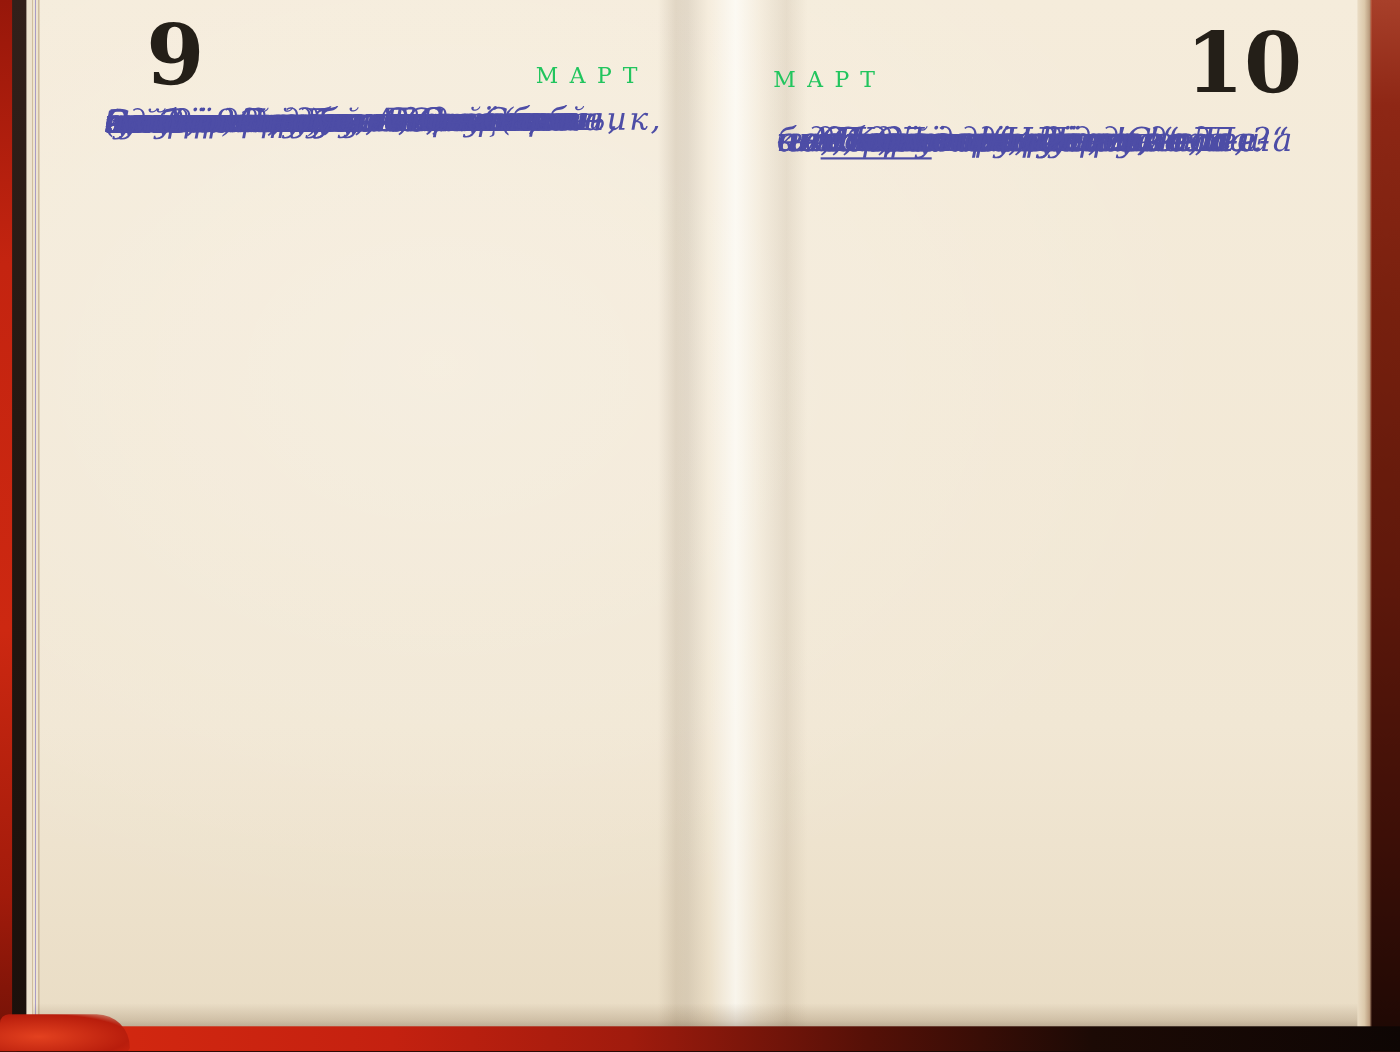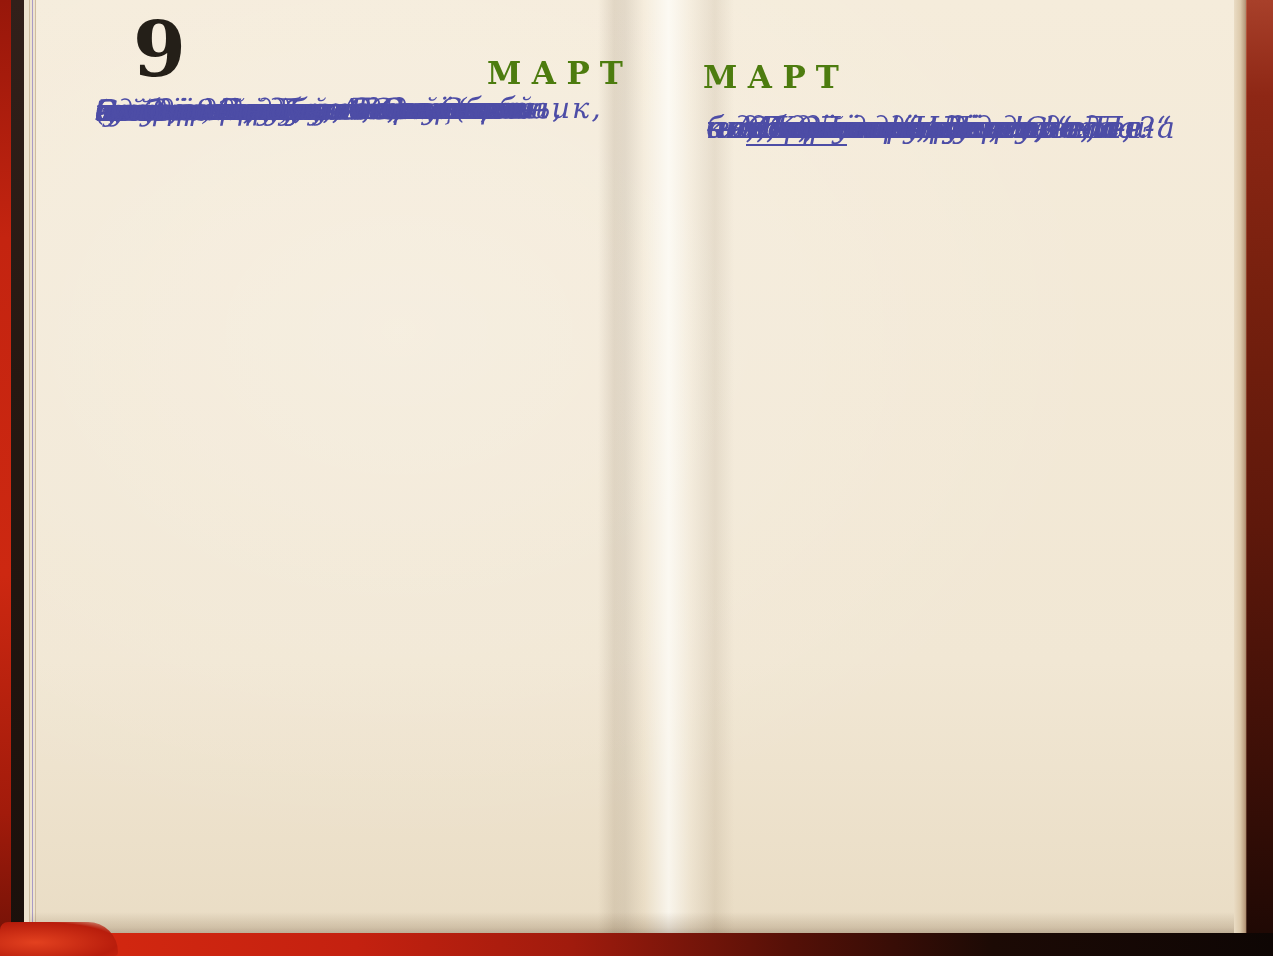--- a/index.html
+++ b/index.html
@@ -31,21 +31,21 @@
     background:linear-gradient(180deg,#a8402a 0%,#8e2715 10%,#77200e 30%,#5e180b 55%,#3c0f07 80%,#1c0804 100%);}
   .bottom-band{left:0;top:933px;width:1273px;height:23px;
     background:linear-gradient(90deg,#d82a10,#c42110 28%,#a01b0d 45%,#551007 62%,#1c0a05 78%,#0e0604);}
   .crumple{left:0;top:922px;width:118px;height:34px;border-radius:8px 30px 4px 0;
     background:radial-gradient(ellipse at 30% 60%,#e3411f,#b81d0c 70%,rgba(184,29,12,0));}
 
   
   .day{color:#241f18;font-weight:700;font-size:76px;line-height:1;}
   .day-left{left:133px;top:12px;}
   .day-right{left:1078px;top:20px;}
-  .month{color:#4d7c0f;font-weight:700;font-size:31px;letter-spacing:10px;line-height:1;}
+  .month{color:#22c55e;font-weight:400;font-size:20px;letter-spacing:10px;line-height:1;}
   .month-left{left:487px;top:58px;}
   .month-right{left:703px;top:62px;}
 
   
   .hw-block{color:#4d4da6;font-style:italic;}
   .text-left{left:95px;top:92px;width:548px;transform:rotate(-.3deg);}
   .text-left .hw{position:static;height:36.2px;font-size:29px;letter-spacing:2px;word-spacing:7px;white-space:nowrap;}
   .text-right{left:706px;top:110px;width:552px;}
   .text-right .hw{position:static;height:42px;font-size:30px;letter-spacing:2px;word-spacing:7px;white-space:nowrap;}
   .row-date .date{position:static;display:inline-block;width:200px;}
@@ -64,20 +64,21 @@
   <div class="gutter"></div>
   <div class="page-bottom-shadow"></div>
   <div class="page-edge-right"></div>
   <div class="strip-maroon-right"></div>
   <div class="bottom-band"></div>
   <div class="crumple"></div>
 
   <div class="day day-left">9</div>
   <div class="month month-left">МАРТ</div>
   <div class="month month-right">МАРТ</div>
+  <div class="day day-right">10</div>
 
   <div class="hw-block text-left">
     <div class="hw row-date">
       <span class="date seg">5. 2. 81.</span>
         <span class="seg">Света дружит</span>
     </div>
     <div class="hw" style="margin-left:85px">с Лешей Борецким.</div>
     <div class="hw">Это косолапенький кра-</div>
     <div class="hw">сивенький большеглазый</div>
     <div class="hw" style="margin-left:6px">мальчик. Леша „хули-</div>

